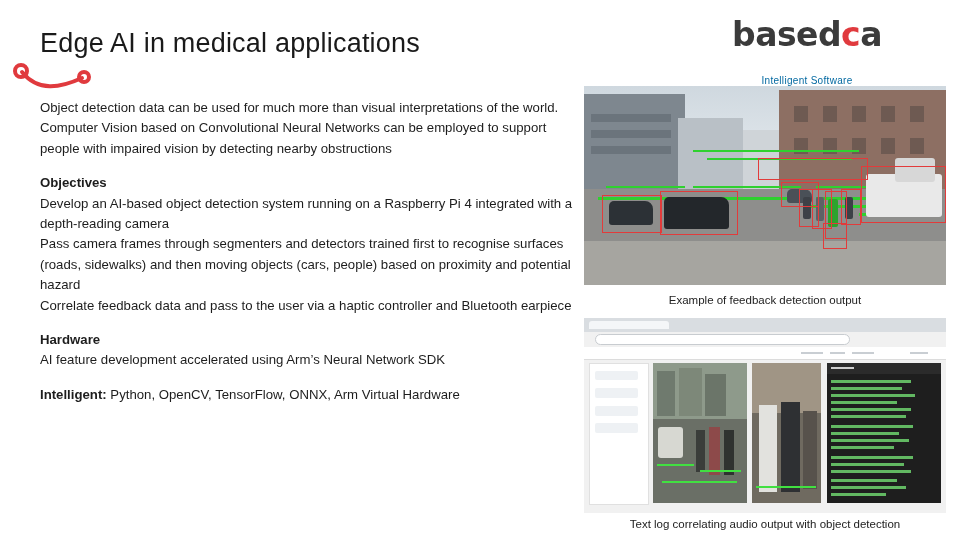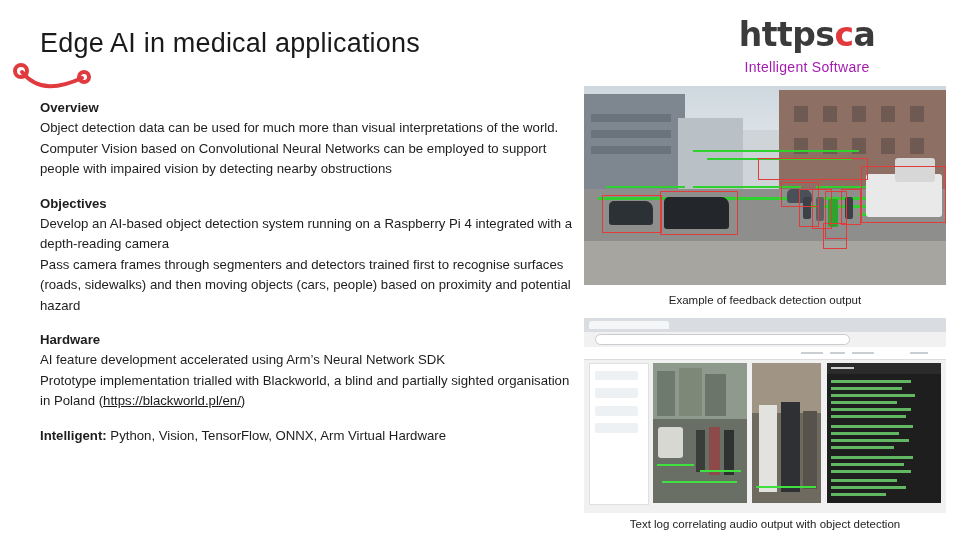--- a/index.html
+++ b/index.html
@@ -51,23 +51,23 @@
     color: #3b3b3b;
     letter-spacing: -0.5px;
     line-height: 1;
     position: relative;
     display: inline-block;
   }
   .logo-dot {
     color: #e03a3e;
   }
   .logo-tag {
-    margin-top: 8px;
-    font-size: 14px;
-    color: #a21caf;
+    margin-top: 24px;
+    font-size: 10px;
+    color: #0369a1;
     letter-spacing: 0.3px;
   }
 
   
   .body-col {
     position: absolute;
     left: 40px;
     top: 98px;
     width: 540px;
     font-size: 13.2px;
@@ -157,44 +157,43 @@
 <div class="slide-title">Edge AI in medical applications</div>
 
 <svg class="accent" viewBox="0 0 90 30" xmlns="http://www.w3.org/2000/svg">
   <path d="M10,10 C26,30 48,26 70,16" stroke="#e03a3e" stroke-width="4" fill="none" stroke-linecap="round"></path>
   <circle cx="9" cy="9" r="6" fill="none" stroke="#e03a3e" stroke-width="4"></circle>
   <circle cx="72" cy="15" r="5" fill="none" stroke="#e03a3e" stroke-width="4"></circle>
 </svg>
 
 <div class="logo-wrap">
   <div class="logo-word">
-    <span>https</span><span class="logo-dot">c</span><span>a</span>
+    <span>based</span><span class="logo-dot">c</span><span>a</span>
   </div>
   <div class="logo-tag">Intelligent Software</div>
 </div>
 
 <div class="body-col">
-  <div class="sec-head">Overview</div>
   <p class="para">Object detection data can be used for much more than visual interpretations of the world. Computer Vision based on Convolutional Neural Networks can be employed to support people with impaired vision by detecting nearby obstructions</p>
 
   <div class="sec-gap"></div>
 
   <div class="sec-head">Objectives</div>
   <p class="para">Develop an AI-based object detection system running on a Raspberry Pi 4 integrated with a depth-reading camera</p>
   <p class="para">Pass camera frames through segmenters and detectors trained first to recognise surfaces (roads, sidewalks) and then moving objects (cars, people) based on proximity and potential hazard</p>
+  <p class="para">Correlate feedback data and pass to the user via a haptic controller and Bluetooth earpiece</p>
 
   <div class="sec-gap"></div>
 
   <div class="sec-head">Hardware</div>
   <p class="para">AI feature development accelerated using Arm’s Neural Network SDK</p>
-  <p class="para"><span>Prototype implementation trialled with Blackworld, a blind and partially sighted organisation in Poland (</span><a class="link" href="#">https://blackworld.pl/en/</a><span>)</span></p>
 
   <div class="sec-gap"></div>
 
-  <p class="para"><span class="tech-label">Intelligent:</span><span> Python, Vision, TensorFlow, ONNX, Arm Virtual Hardware</span></p>
+  <p class="para"><span class="tech-label">Intelligent:</span><span> Python, OpenCV, TensorFlow, ONNX, Arm Virtual Hardware</span></p>
 </div>
 
 <div class="img-panel" id="photo1">
   <div class="scene1">
     <div class="sky"></div>
 
     <div class="bldg b1"></div>
     <div class="bldg b2"></div>
     <div class="bldg b3"></div>
     <div class="bldg b4"></div>

